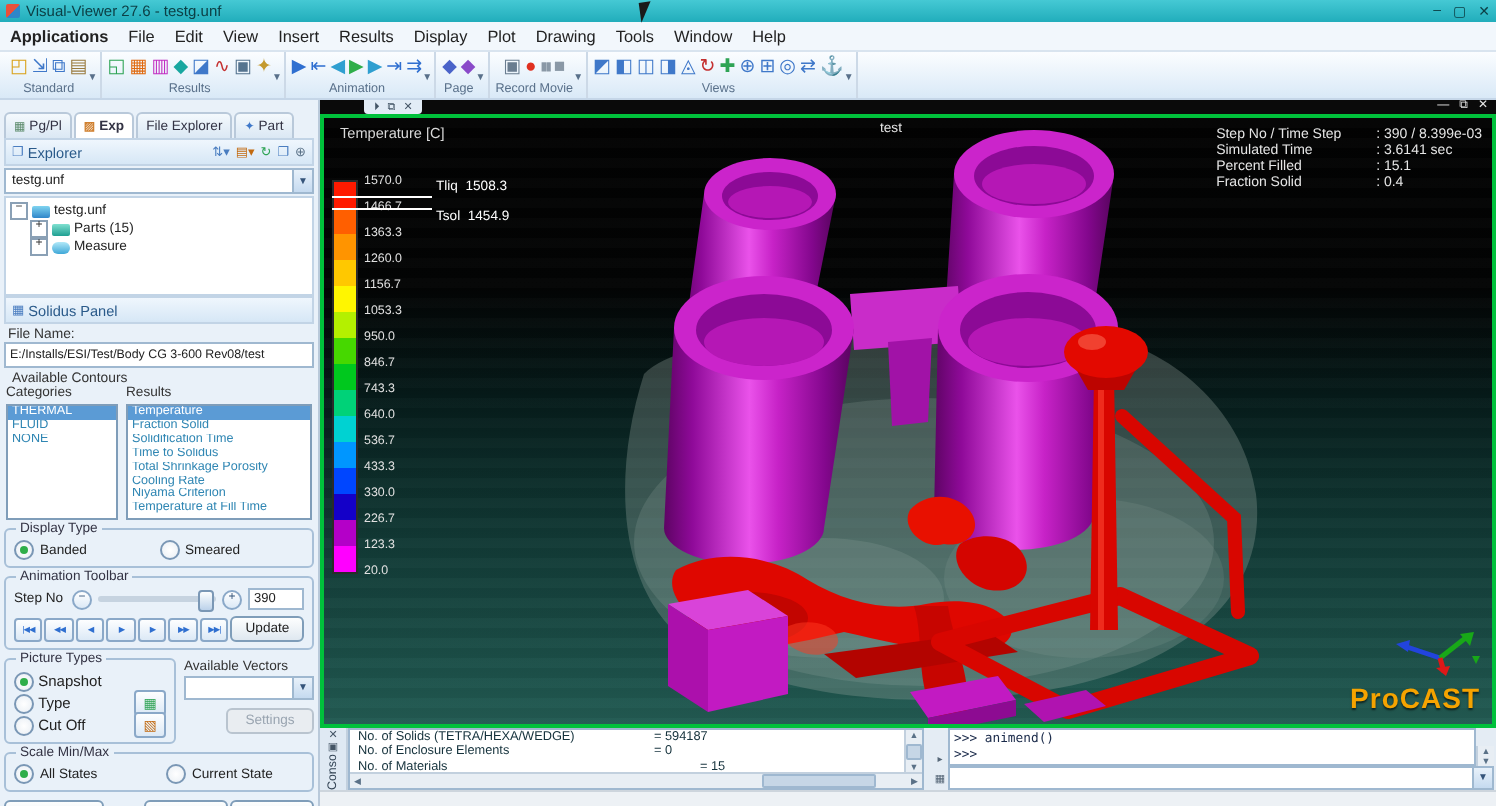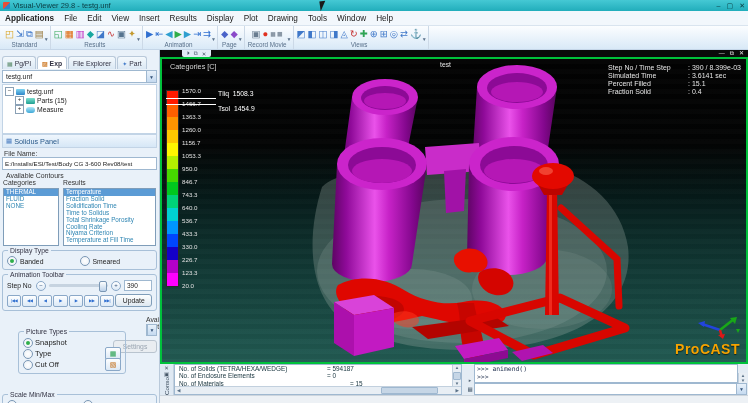--- a/index.html
+++ b/index.html
@@ -83,21 +83,21 @@
           font-size:6px;line-height:7px;text-align:center;color:#35547a;flex:none;}
   .sl-track{flex:1;height:3px;background:#c6d3e0;border-radius:2px;position:relative;}
   .sl-thumb{position:absolute;left:85%;top:-3px;width:6px;height:9px;background:linear-gradient(#fdfefe,#bcd2ea);border:1px solid #7a97b5;border-radius:2px;}
   .sl-field{width:24px;height:9px;background:#fff;border:1px solid #9fb8d0;font-size:6.5px;display:flex;align-items:center;padding-left:2px;flex:none;}
   .play-row{display:flex;align-items:center;gap:1px;margin-top:3px;}
   .pbtn{width:13px;height:10px;border:1px solid #8aa8c8;border-radius:2px;background:linear-gradient(#fdfeff,#dce9f6);
         font-size:4.2px;letter-spacing:-0.5px;color:#2f6fd0;display:flex;align-items:center;justify-content:center;white-space:nowrap;}
   .update-btn{margin-left:auto;width:36px;height:11px;border:1px solid #7f9db9;border-radius:3px;background:linear-gradient(#fdfefe,#dfe8f0);
               font-size:6.8px;display:flex;align-items:center;justify-content:center;color:#222;}
   .pt-row{display:flex;gap:4px;margin:4px 2px 0;flex:none;}
-  .grp.pt{width:108px;box-sizing:border-box;margin:16px;}
+  .grp.pt{width:86px;box-sizing:border-box;margin:0;}
   .pt-line{display:flex;align-items:center;height:11px;}
   .mini-btn{margin-left:auto;width:14px;height:11px;border:1px solid #8aa8c8;border-radius:2px;background:linear-gradient(#fdfeff,#dce9f6);
             font-size:7px;display:flex;align-items:center;justify-content:center;}
   .av{flex:1;display:flex;flex-direction:column;min-width:0;padding-top:1px;}
   .av-label{font-size:6.8px;color:#333;height:8px;}
   .av-combo{height:10px;background:#fff;border:1px solid #9fb8d0;display:flex;align-items:center;}
   .av-combo .caret{margin-left:auto;width:9px;align-self:stretch;background:linear-gradient(#e8f1fa,#c5daf0);border-left:1px solid #9fb8d0;
                    display:flex;align-items:center;justify-content:center;font-size:5px;color:#35547a;}
   .settings-btn{margin-top:4px;align-self:flex-end;width:42px;height:11px;border:1px solid #b9c4cf;border-radius:3px;background:#e9edf1;
                 font-size:6.8px;color:#9aa5b1;display:flex;align-items:center;justify-content:center;}
@@ -160,21 +160,21 @@
 
   .status-bar{height:10px;flex:none;background:#edf1f5;border-top:1px solid #cdd5dd;}
 </style>
 </head>
 <body>
 
 <div class="app">
 
   <div class="titlebar">
     <span class="app-ico"></span>
-    <span>Visual-Viewer 29.8 - testg.unf</span>
+    <span>Visual-Viewer 27.6 - testg.unf</span>
     <span class="cursor"></span>
     <span class="win-controls">
       <span>–</span>
       <span>▢</span>
       <span>✕</span>
     </span>
   </div>
 
   <div class="menubar">
     <span id="menu-items"><span class="menu-item">Applications</span><span class="menu-item">File</span><span class="menu-item">Edit</span><span class="menu-item">View</span><span class="menu-item">Insert</span><span class="menu-item">Results</span><span class="menu-item">Display</span><span class="menu-item">Plot</span><span class="menu-item">Drawing</span><span class="menu-item">Tools</span><span class="menu-item">Window</span><span class="menu-item">Help</span></span>
@@ -270,20 +270,31 @@
           </div>
           <div class="lp-tab">
             <span>File Explorer</span>
           </div>
           <div class="lp-tab">
             <span class="ti" style="color: rgb(63, 120, 201);">✦</span>
             <span>Part</span>
           </div>
         </div>
 
+      <div class="sec-hdr">
+        <span class="hico">❐</span>
+        <span>Explorer</span>
+        <span class="hdr-tools">
+          <span style="color:#4a7dc0">⇅▾</span>
+          <span style="color:#c26a10">▤▾</span>
+          <span style="color:#2fa455">↻</span>
+          <span style="color:#4a7dc0">❐</span>
+          <span style="color:#5a7187">⊕</span>
+        </span>
+      </div>
 
       <div class="combo">
         <span>testg.unf</span>
         <span class="caret">▼</span>
       </div>
 
       <div class="tree" id="explorer-tree">
           <div class="tree-row" style="margin-left: 0px;">
             <span class="expander">−</span>
             <span class="tree-ico ico-folder"></span>
@@ -511,21 +522,21 @@
             <polygon points="172,243 192,256 192,297 172,284" fill="#ac10ac"></polygon>
             <polygon points="192,256 232,249 232,288 192,297" fill="#c21ac2"></polygon>
           </g>
           <g>
             <polygon points="293,287 337,279 346,291 302,300" fill="#c21ac2"></polygon>
             <polygon points="302,300 346,291 346,299 302,308" fill="#8d0b92"></polygon>
             <polygon points="350,293 381,286 391,294 360,302" fill="#b013b0"></polygon>
           </g>
         </svg>
 
-        <div class="scalar-title">Categories [C]</div>
+        <div class="scalar-title">Temperature [C]</div>
         <div class="view-label">test</div>
 
         <div class="legend" id="legend">
           <div class="legend-bar" id="legend-bar">
               <div class="legend-band" style="background: rgb(255, 26, 0);"></div>
               <div class="legend-band" style="background: rgb(255, 95, 0);"></div>
               <div class="legend-band" style="background: rgb(255, 148, 0);"></div>
               <div class="legend-band" style="background: rgb(255, 200, 0);"></div>
               <div class="legend-band" style="background: rgb(255, 246, 0);"></div>
               <div class="legend-band" style="background: rgb(180, 240, 0);"></div>

